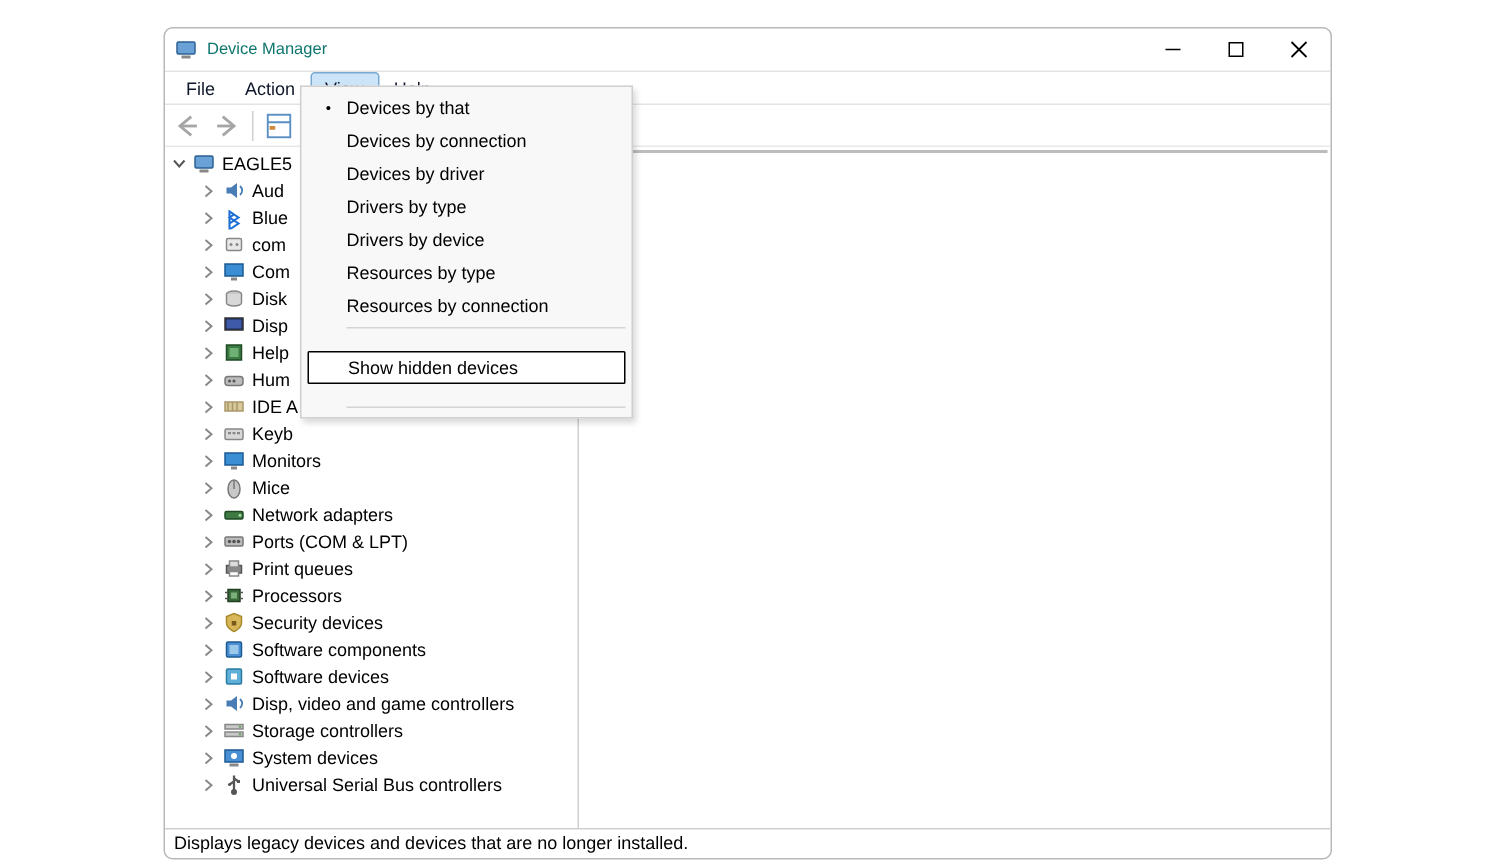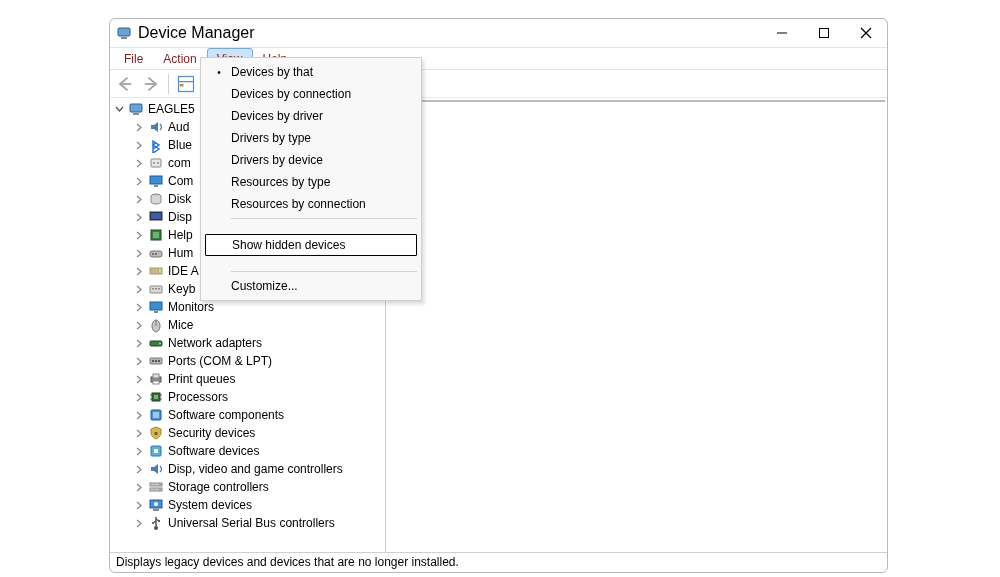--- a/index.html
+++ b/index.html
@@ -27,35 +27,35 @@
     overflow: hidden;
   }
   .titlebar {
     height: 29px;
     display: flex;
     align-items: center;
     padding-left: 6px;
     border-bottom: 1px solid #e3e3e3;
   }
   .titlebar .t-icon { width: 16px; height: 16px; display:flex; align-items:center; justify-content:center; margin-right:6px;}
-  .titlebar .title { font-size: 16px; color:#000000; }
+  .titlebar .title { font-size: 11px; color:#0f766e; }
   .win-controls { margin-left:auto; display:flex; }
   .win-btn { width:42px; height:28px; display:flex; align-items:center; justify-content:center; }
   .win-btn svg { width:12px; height:12px; }
   .menubar {
     height: 22px;
     display:flex;
     align-items:stretch;
     padding-left:4px;
     border-bottom: 1px solid #e3e3e3;
   }
   .menu-item {
     padding: 3px 9px 2px;
     font-size:12px;
-    color:#7f1d1d;
+    color:#0f172a;
     display:flex; align-items:center;
     border: 1px solid transparent;
     border-radius:3px;
   }
   .menu-item.active {
     background:#cce4f7;
     border:1px solid #79a8d0;
   }
   .toolbar {
     height: 28px;
@@ -449,37 +449,37 @@
     <span>Processors</span>
           </div>
           <div class="node child">
             <span class="expander">
               <svg width="9" height="9" viewBox="0 0 9 9">
                 <path d="M2 1l4 3.5L2 8" fill="none" stroke="#888" stroke-width="1.3"></path>
               </svg>
             </span>
     <span class="icon dev-ic">
               <svg viewBox="0 0 16 16">
+                <use href="#i-security"></use>
+              </svg>
+            </span>
+    <span>Security devices</span>
+          </div>
+          <div class="node child">
+            <span class="expander">
+              <svg width="9" height="9" viewBox="0 0 9 9">
+                <path d="M2 1l4 3.5L2 8" fill="none" stroke="#888" stroke-width="1.3"></path>
+              </svg>
+            </span>
+    <span class="icon dev-ic">
+              <svg viewBox="0 0 16 16">
                 <use href="#i-softcomp"></use>
               </svg>
             </span>
     <span>Software components</span>
-          </div>
-          <div class="node child">
-            <span class="expander">
-              <svg width="9" height="9" viewBox="0 0 9 9">
-                <path d="M2 1l4 3.5L2 8" fill="none" stroke="#888" stroke-width="1.3"></path>
-              </svg>
-            </span>
-    <span class="icon dev-ic">
-              <svg viewBox="0 0 16 16">
-                <use href="#i-security"></use>
-              </svg>
-            </span>
-    <span>Security devices</span>
           </div>
           <div class="node child">
             <span class="expander">
               <svg width="9" height="9" viewBox="0 0 9 9">
                 <path d="M2 1l4 3.5L2 8" fill="none" stroke="#888" stroke-width="1.3"></path>
               </svg>
             </span>
     <span class="icon dev-ic">
               <svg viewBox="0 0 16 16">
                 <use href="#i-softdev"></use>
@@ -577,24 +577,20 @@
         <span class="dd-bullet"></span>
         <span class="dd-label">Resources by connection</span>
       </div>
     </div>
   <div class="dd-sep"></div>
   <div class="dd-item highlight">
     <span class="dd-bullet"></span>
     <span class="dd-label">Show hidden devices</span>
   </div>
   <div class="dd-sep"></div>
-  <div class="dd-item">
-    <span class="dd-bullet"></span>
-    <span class="dd-label">Customize...</span>
-  </div>
 </div>
 
 <svg width="0" height="0" style="position:absolute">
   <defs>
     <g id="i-computer">
         <rect x="2" y="3" width="12" height="8" rx="1" fill="#6aa2d8" stroke="#2b5f93"></rect>
         <rect x="5" y="12" width="6" height="2" fill="#888"></rect>
       </g>
     <g id="i-audio">
         <path d="M3 6h3l4-3v10l-4-3H3z" fill="#4a7db5"></path>

